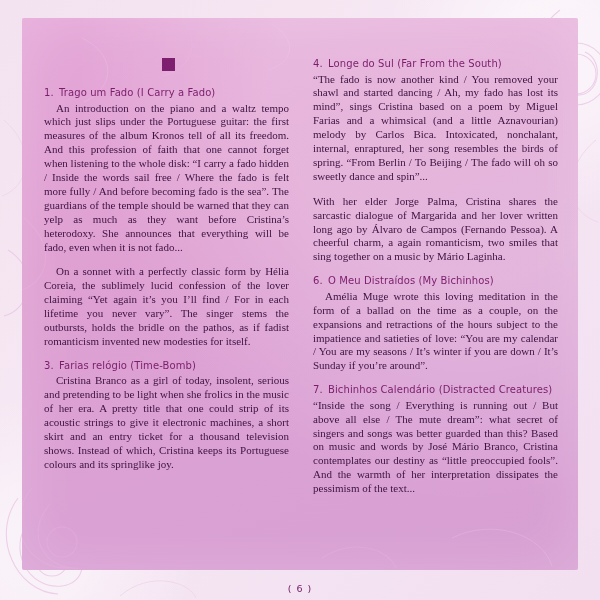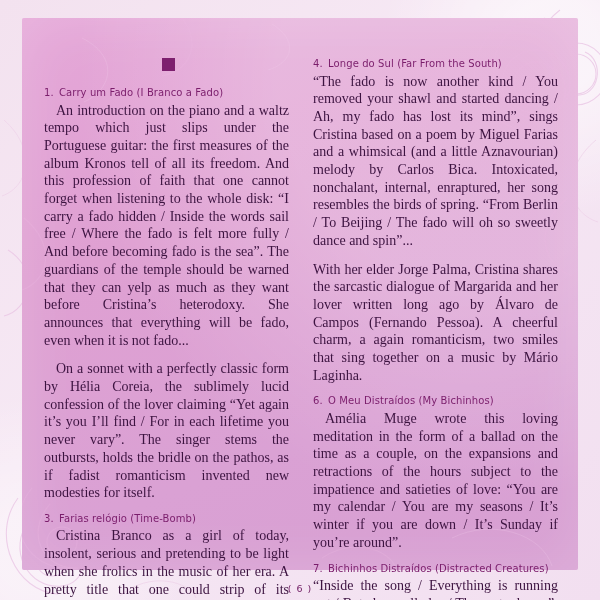--- a/index.html
+++ b/index.html
@@ -76,21 +76,21 @@
     font-weight: normal;
     font-size: 10px;
     color: #7a1d6b;
     letter-spacing: 0.1px;
     line-height: 1.25;
     margin-bottom: 2px;
   }
   .track-title .num { margin-right: 2px; }
   .track-title .en { font-style: normal; }
   .track-body {
-    font-size: 14px;
+    font-size: 11px;
     line-height: 1.265;
     color: #3c1340;
     text-align: justify;
     text-indent: 12px;
     hyphens: auto;
   }
   .track-body.no-indent { text-indent: 0; }
   .page-num {
     position: absolute;
     left: 0;
@@ -155,22 +155,22 @@
   </div>
 
   <div class="columns">
 
     <div class="col">
       <div class="square-mark"></div>
 
       <div class="track">
         <div class="track-title">
           <span class="num">1.</span>
-          <span>Carry um Fado</span>
-          <span class="en">(I Branco a Fado)</span>
+          <span>Trago um Fado</span>
+          <span class="en">(I Carry a Fado)</span>
         </div>
         <div class="track-body">An introduction on the piano and a waltz tempo which just slips under the Portuguese guitar: the first measures of the album Kronos tell of all its freedom. And this profession of faith that one cannot forget when listening to the whole disk: “I carry a fado hidden / Inside the words sail free / Where the fado is felt more fully / And before becoming fado is the sea”. The guardians of the temple should be warned that they can yelp as much as they want before Cristina’s heterodoxy. She announces that everything will be fado, even when it is not fado...</div>
       </div>
 
       <div class="track">
         <div class="track-body">On a sonnet with a perfectly classic form by Hélia Coreia, the sublimely lucid confession of the lover claiming “Yet again it’s you I’ll find / For in each lifetime you never vary”. The singer stems the outbursts, holds the bridle on the pathos, as if fadist romanticism invented new modesties for itself.</div>
       </div>
 
       <div class="track">
         <div class="track-title">
@@ -201,21 +201,21 @@
           <span class="num">6.</span>
           <span>O Meu Distraídos</span>
           <span class="en">(My Bichinhos)</span>
         </div>
         <div class="track-body">Amélia Muge wrote this loving meditation in the form of a ballad on the time as a couple, on the expansions and retractions of the hours subject to the impatience and satieties of love: “You are my calendar / You are my seasons / It’s winter if you are down / It’s Sunday if you’re around”.</div>
       </div>
 
       <div class="track">
         <div class="track-title">
           <span class="num">7.</span>
-          <span>Bichinhos Distraídos</span>
+          <span>Bichinhos Calendário</span>
           <span class="en">(Distracted Creatures)</span>
         </div>
         <div class="track-body no-indent">“Inside the song / Everything is running out / But above all else / The mute dream”: what secret of singers and songs was better guarded than this? Based on music and words by José Mário Branco, Cristina contemplates our destiny as “little preoccupied fools”. And the warmth of her interpretation dissipates the pessimism of the text...</div>
       </div>
     </div>
 
   </div>
 
   <div class="page-num">( 6 )</div>
 </div>

